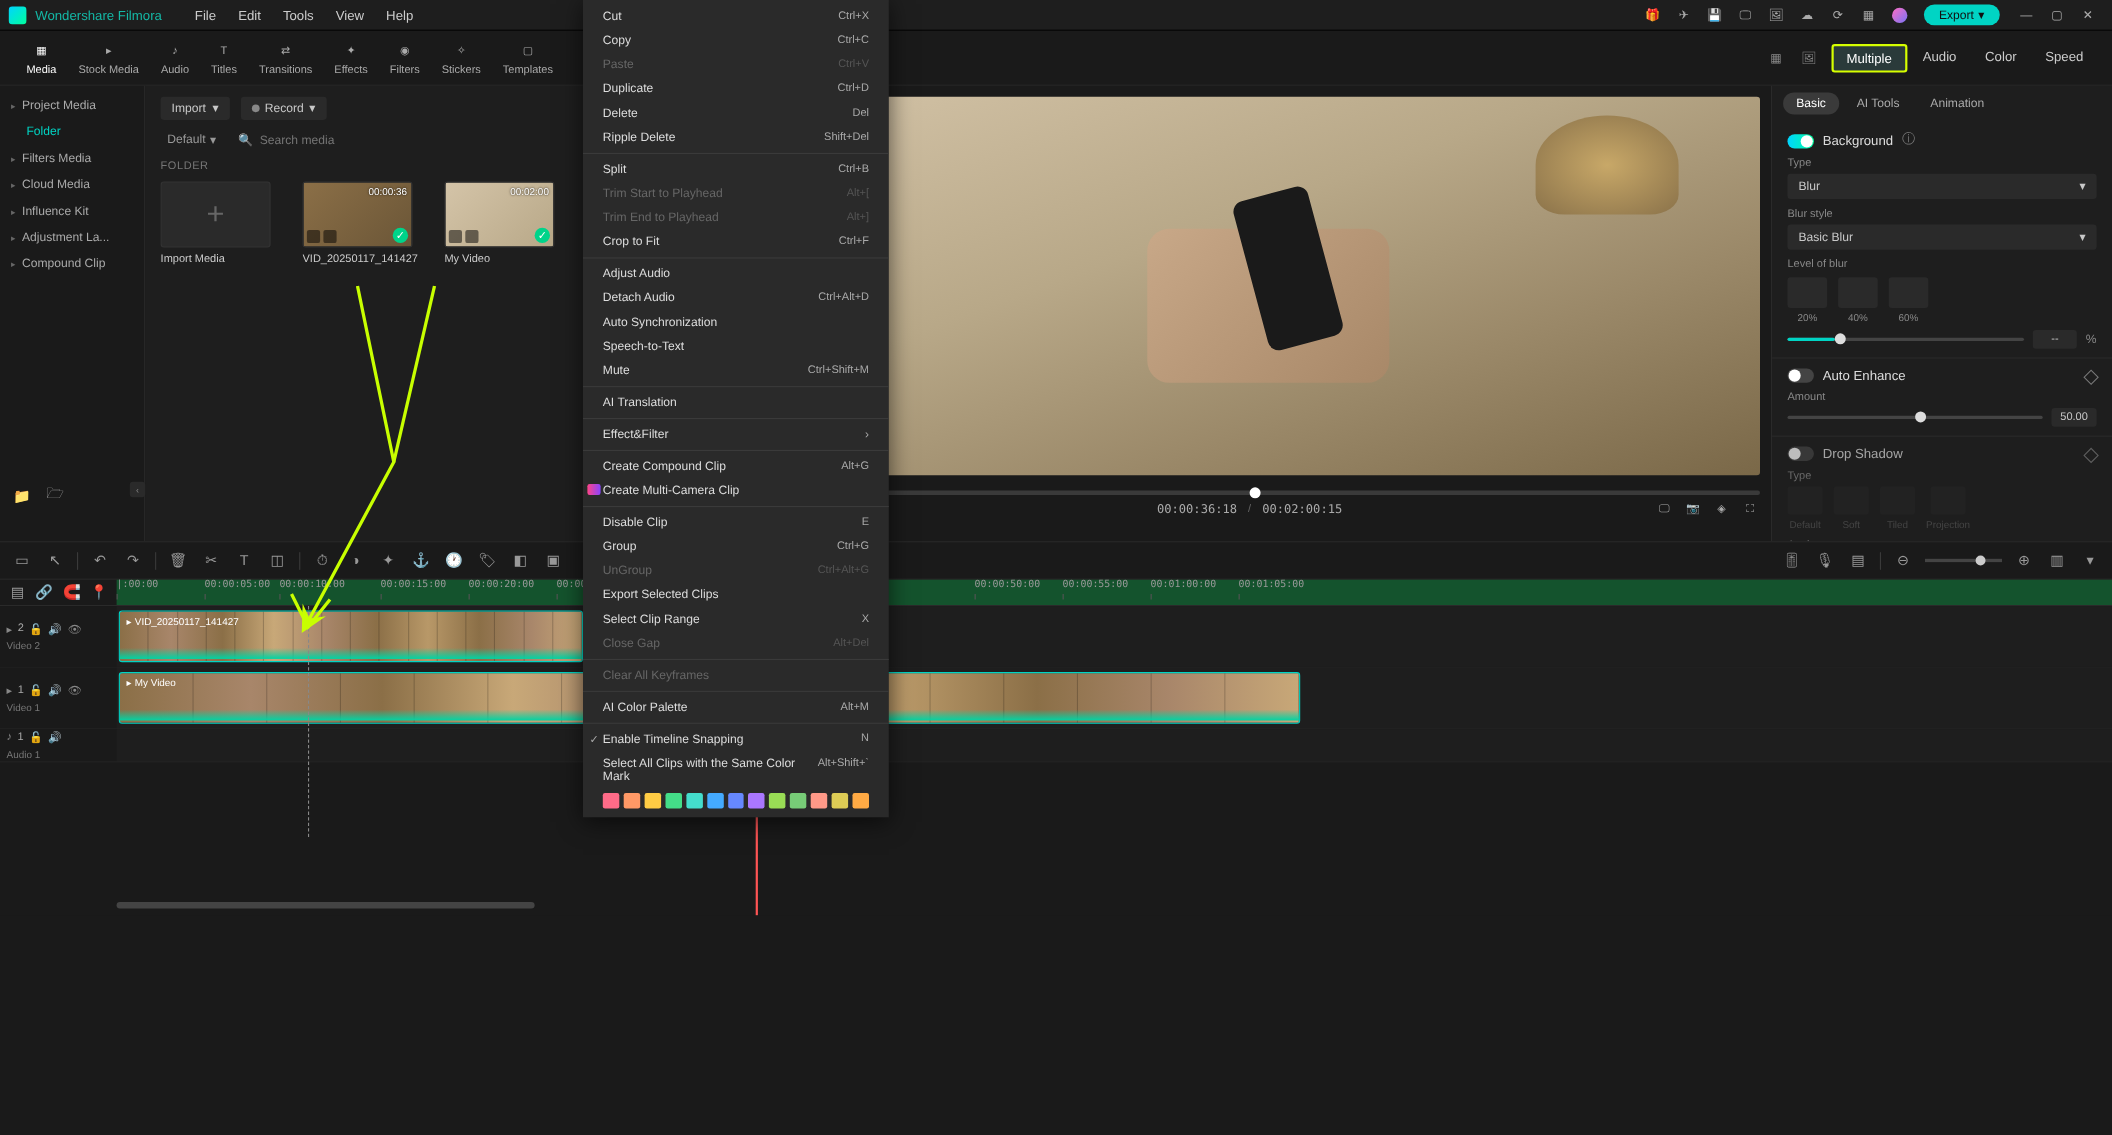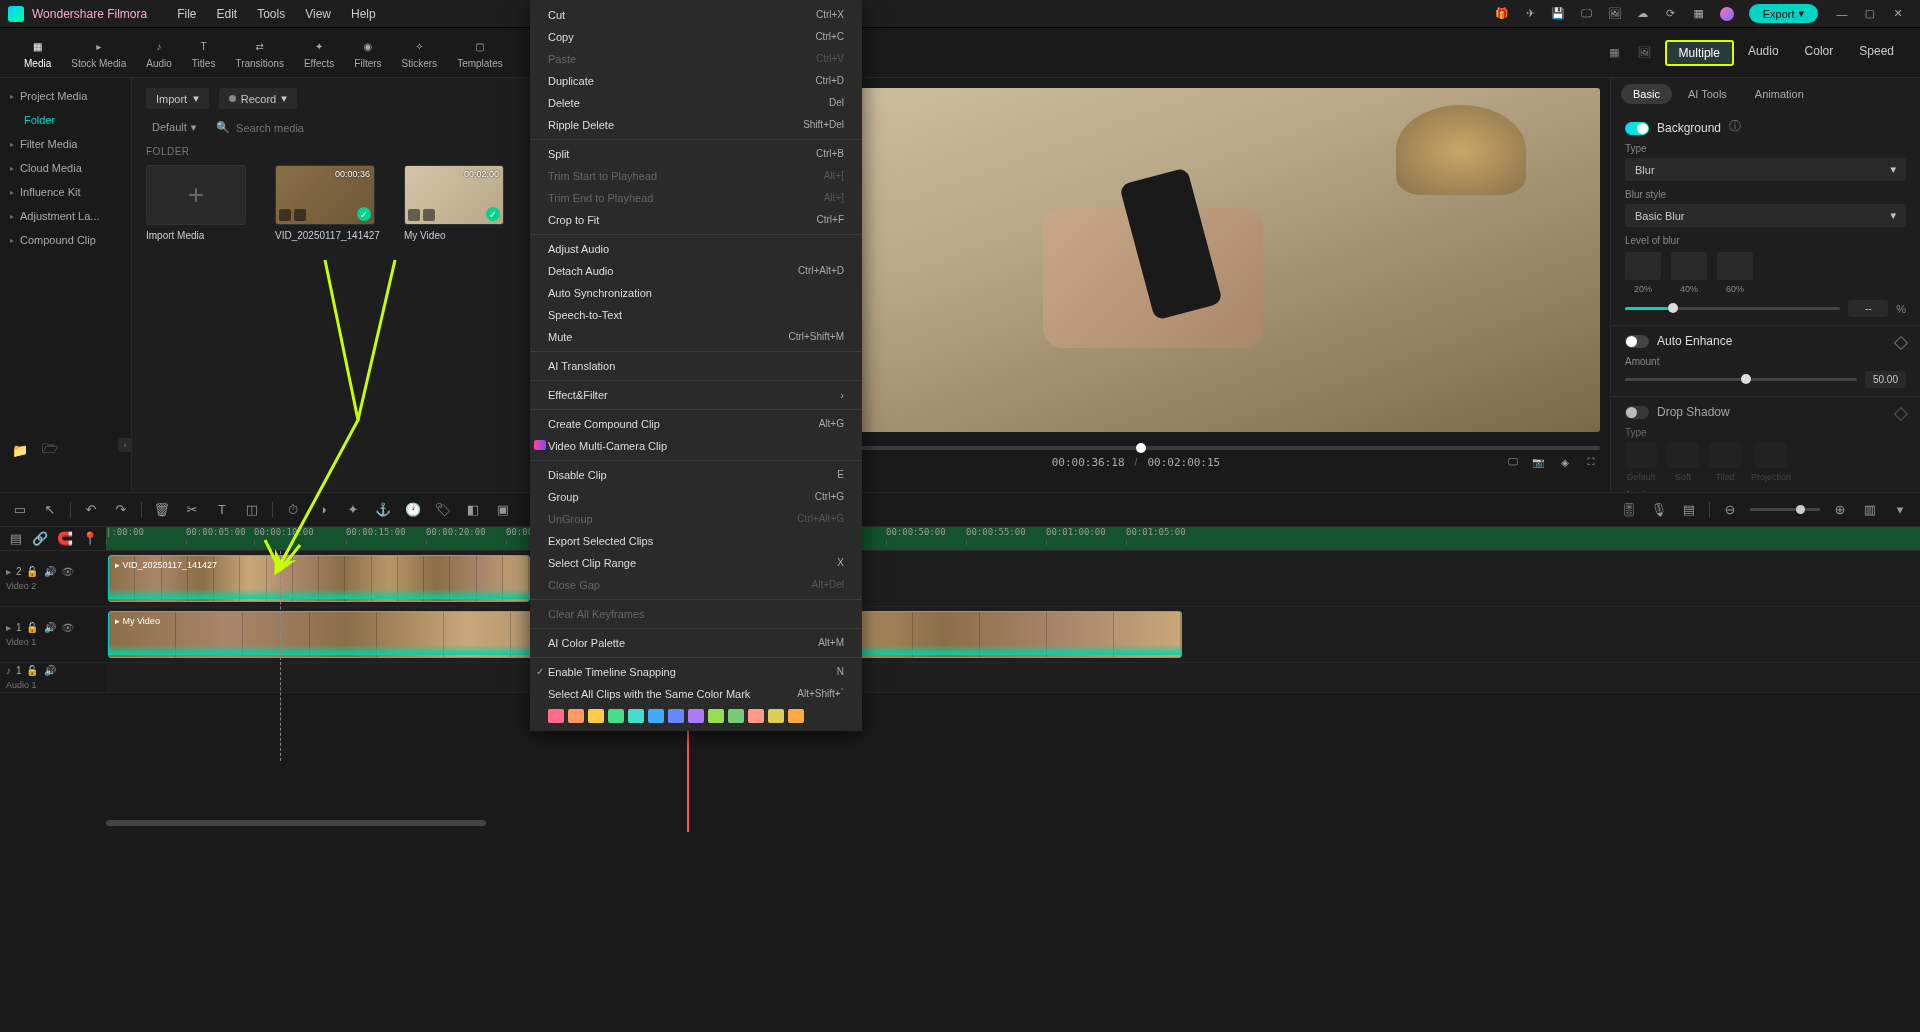--- a/index.html
+++ b/index.html
@@ -1,21 +1,21 @@
 <!DOCTYPE html>
 <html><head>
 <meta charset="utf-8">
 <style>
 * { margin: 0; padding: 0; box-sizing: border-box; font-family: -apple-system, BlinkMacSystemFont, "Segoe UI", sans-serif; user-select: none; }
 body { background: #1a1a1a; color: #c8c8c8; font-size: 11px; overflow: hidden; width: 1920px; height: 1032px; position: relative; }
 
 
 .titlebar { height: 28px; background: #1e1e1e; display: flex; align-items: center; padding: 0 8px; border-bottom: 1px solid #000; }
 .titlebar .logo { width: 16px; height: 16px; background: linear-gradient(135deg,#00d4ff,#00ff9d); border-radius: 3px; margin-right: 8px; }
-.titlebar .app-name { font-size: 12px; color: #f9a8d4; margin-right: 20px; }
+.titlebar .app-name { font-size: 12px; color: #14b8a6; margin-right: 20px; }
 .titlebar .menu-item { padding: 4px 10px; font-size: 12px; color: #ccc; cursor: pointer; }
 .titlebar .spacer { flex: 1; }
 .titlebar .icon-btn { width: 24px; height: 24px; display: flex; align-items: center; justify-content: center; margin-left: 4px; color: #aaa; cursor: pointer; }
 .titlebar .grad-dot { width: 14px; height: 14px; border-radius: 50%; background: linear-gradient(135deg,#ff6ec4,#7873f5); }
 .export-btn { background: #00d4c4; color: #111; padding: 3px 14px; border-radius: 12px; font-size: 11px; margin: 0 10px; display: flex; align-items: center; gap: 4px; }
 .win-btn { width: 28px; display: flex; align-items: center; justify-content: center; color: #aaa; }
 
 
 .top-tabs { height: 50px; background: #1a1a1a; display: flex; align-items: center; padding: 0 14px; border-bottom: 1px solid #2a2a2a; }
 .tab-icon { display: flex; flex-direction: column; align-items: center; padding: 4px 10px; gap: 2px; color: #aaa; cursor: pointer; font-size: 10px; }
@@ -128,21 +128,21 @@
 .clip-bar .seg { flex: 1; border-right: 1px solid rgba(0,0,0,0.2); }
 .clip-label { position: absolute; top: 4px; left: 6px; font-size: 9px; color: #fff; z-index: 2; display: flex; gap: 3px; align-items: center; }
 .audio-wave { position: absolute; bottom: 2px; left: 0; right: 0; height: 10px; background: linear-gradient(180deg,transparent,#00d4a4); }
 .playhead { position: absolute; top: 0; bottom: 0; width: 2px; background: #ff5555; z-index: 10; }
 .playhead::before { content: ""; position: absolute; top: -6px; left: -4px; width: 10px; height: 8px; background: #ff5555; clip-path: polygon(0 0,100% 0,50% 100%); }
 .playhead2 { position: absolute; top: 0; bottom: 0; width: 1px; border-left: 1px dashed #888; z-index: 9; }
 .tl-scroll { position: absolute; bottom: 4px; left: 106px; right: 10px; height: 8px; }
 .scroll-thumb { width: 380px; height: 6px; background: #444; border-radius: 3px; }
 
 
-.ctx-menu { position: absolute; top: 0; left: 530px; width: 332px; background: #2a2a2a; box-shadow: 0 4px 20px rgba(0,0,0,0.6); z-index: 100; padding: 4px 0; font-size: 11px; }
+.ctx-menu { position: absolute; top: 0; left: 530px; width: 278px; background: #2a2a2a; box-shadow: 0 4px 20px rgba(0,0,0,0.6); z-index: 100; padding: 4px 0; font-size: 11px; }
 .ctx-item { display: flex; justify-content: space-between; padding: 5px 18px; color: #ddd; cursor: pointer; }
 .ctx-item.disabled { color: #666; }
 .ctx-item .sc { color: #aaa; font-size: 10px; }
 .ctx-item.disabled .sc { color: #555; }
 .ctx-sep { height: 1px; background: #3a3a3a; margin: 3px 0; }
 .ctx-item.sub::after { content: "›"; color: #aaa; }
 .ctx-check::before { content: "✓"; position: absolute; left: 6px; color: #aaa; font-size: 10px; }
 .ctx-item.has-icon { position: relative; }
 .mc-icon { position: absolute; left: 4px; width: 12px; height: 10px; background: linear-gradient(90deg,#ff4488,#8844ff); border-radius: 2px; }
 .color-row { display: flex; gap: 4px; padding: 4px 18px; }
@@ -239,21 +239,21 @@
     <div id="nav-items">
         <div class="nav-item">
           <span class="arr">▸</span>
           <span>Project Media</span>
         </div>
         <div class="nav-item sub">
           <span>Folder</span>
         </div>
         <div class="nav-item">
           <span class="arr">▸</span>
-          <span>Filter Media</span>
+          <span>Filters Media</span>
         </div>
         <div class="nav-item">
           <span class="arr">▸</span>
           <span>Cloud Media</span>
         </div>
         <div class="nav-item">
           <span class="arr">▸</span>
           <span>Influence Kit</span>
         </div>
         <div class="nav-item">
@@ -678,21 +678,21 @@
       <span>Effect&amp;Filter</span>
       <span class="sc"></span>
     </div>
     <div class="ctx-sep"></div>
     <div class="ctx-item">
       <span>Create Compound Clip</span>
       <span class="sc">Alt+G</span>
     </div>
     <div class="ctx-item has-icon">
       <span class="mc-icon"></span>
-      <span>Video Multi-Camera Clip</span>
+      <span>Create Multi-Camera Clip</span>
       <span class="sc"></span>
     </div>
     <div class="ctx-sep"></div>
     <div class="ctx-item">
       <span>Disable Clip</span>
       <span class="sc">E</span>
     </div>
     <div class="ctx-item">
       <span>Group</span>
       <span class="sc">Ctrl+G</span>

